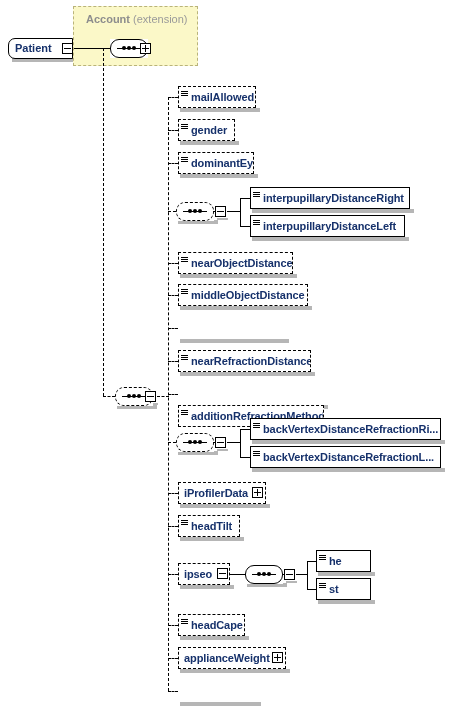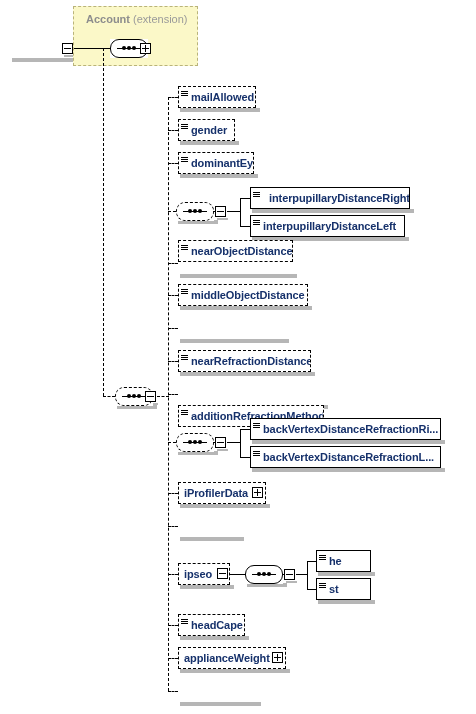--- a/index.html
+++ b/index.html
@@ -147,20 +147,23 @@
 <div id="canvas">
 
   <div class="ext-frame" style="left:73px;top:6px;width:125px;height:60px;"></div>
   <div class="ext-title" style="left:86px;top:13px;">
     <b>Account</b>
     <span>(extension)</span>
   </div>
 
   <div class="shadow" style="left:12px;top:58px;width:65px;height:4px;"></div>
   <div class="shadow" style="left:73px;top:42px;width:4px;height:20px;"></div>
+  <div class="rbox" style="left:8px;top:38px;width:65px;">
+    <span class="lbl">Patient</span>
+  </div>
   <div class="tog" style="left:62px;top:43px;"></div>
   <div class="shadow" style="left:64px;top:55px;width:11px;height:2px;"></div>
 
   <div class="ln lnh" style="left:74px;top:48px;width:36px;"></div>
 
   <div class="shadow" style="left:112px;top:57px;width:40px;height:4px;"></div>
   <div class="seq solid" style="left:110px;top:39px;">
     <div class="oct"></div>
     <div class="bar"></div>
     <div class="dot d1"></div>
@@ -234,42 +237,42 @@
   <div class="ln lnh" style="left:213px;top:211px;width:4px;"></div>
   <div class="tog" style="left:215px;top:206px;"></div>
   <div class="shadow" style="left:217px;top:218px;width:11px;height:2px;"></div>
 
   <div class="ln lnh" style="left:227px;top:211px;width:14px;"></div>
   <div class="ln lnv" style="left:240px;top:198px;height:28px;"></div>
   <div class="ln lnh" style="left:240px;top:198px;width:10px;"></div>
   <div class="ln lnh" style="left:240px;top:226px;width:10px;"></div>
 
   <div class="shadow" style="left:252px;top:209px;width:162px;height:4px;"></div>
-  <div class="ebox solid" style="left:250px;top:187px;width:160px;gap:6px;">
+  <div class="ebox solid" style="left:250px;top:187px;width:160px;">
     <span class="eqicon">
         <i></i>
         <i></i>
         <i></i>
       </span>
     <span class="lbl">interpupillaryDistanceRight</span>
   </div>
 
   <div class="shadow" style="left:252px;top:237px;width:157px;height:4px;"></div>
   <div class="ebox solid" style="left:250px;top:215px;width:155px;">
     <span class="eqicon">
         <i></i>
         <i></i>
         <i></i>
       </span>
     <span class="lbl">interpupillaryDistanceLeft</span>
   </div>
 
   <div class="dash-h" style="left:168px;top:263px;width:10px;"></div>
   <div class="shadow" style="left:180px;top:274px;width:117px;height:4px;"></div>
-  <div class="ebox dashed" style="left:178px;top:240px;width:115px;">
+  <div class="ebox dashed" style="left:178px;top:252px;width:115px;">
     <span class="eqicon">
         <i></i>
         <i></i>
         <i></i>
       </span>
     <span class="lbl">nearObjectDistance</span>
   </div>
 
   <div class="dash-h" style="left:168px;top:295px;width:10px;"></div>
   <div class="shadow" style="left:180px;top:306px;width:132px;height:4px;"></div>
@@ -346,20 +349,28 @@
 
   <div class="dash-h" style="left:168px;top:493px;width:10px;"></div>
   <div class="shadow" style="left:180px;top:504px;width:90px;height:4px;"></div>
   <div class="ebox dashed" style="left:178px;top:482px;width:88px;justify-content:space-between;">
     <span class="lbl" style="padding-left:5px;">iProfilerData</span>
   </div>
   <div class="tog plus" style="left:252px;top:487px;"></div>
 
   <div class="dash-h" style="left:168px;top:526px;width:10px;"></div>
   <div class="shadow" style="left:180px;top:537px;width:64px;height:4px;"></div>
+  <div class="ebox dashed" style="left:178px;top:515px;width:62px;">
+    <span class="eqicon">
+        <i></i>
+        <i></i>
+        <i></i>
+      </span>
+    <span class="lbl">headTilt</span>
+  </div>
 
   <div class="dash-h" style="left:168px;top:574px;width:10px;"></div>
   <div class="shadow" style="left:180px;top:585px;width:54px;height:4px;"></div>
   <div class="ebox dashed" style="left:178px;top:563px;width:52px;">
     <span class="lbl" style="padding-left:5px;">ipseo</span>
   </div>
   <div class="tog" style="left:217px;top:568px;"></div>
   <div class="ln lnh" style="left:229px;top:574px;width:16px;"></div>
 
   <div class="shadow" style="left:247px;top:583px;width:40px;height:4px;"></div>

